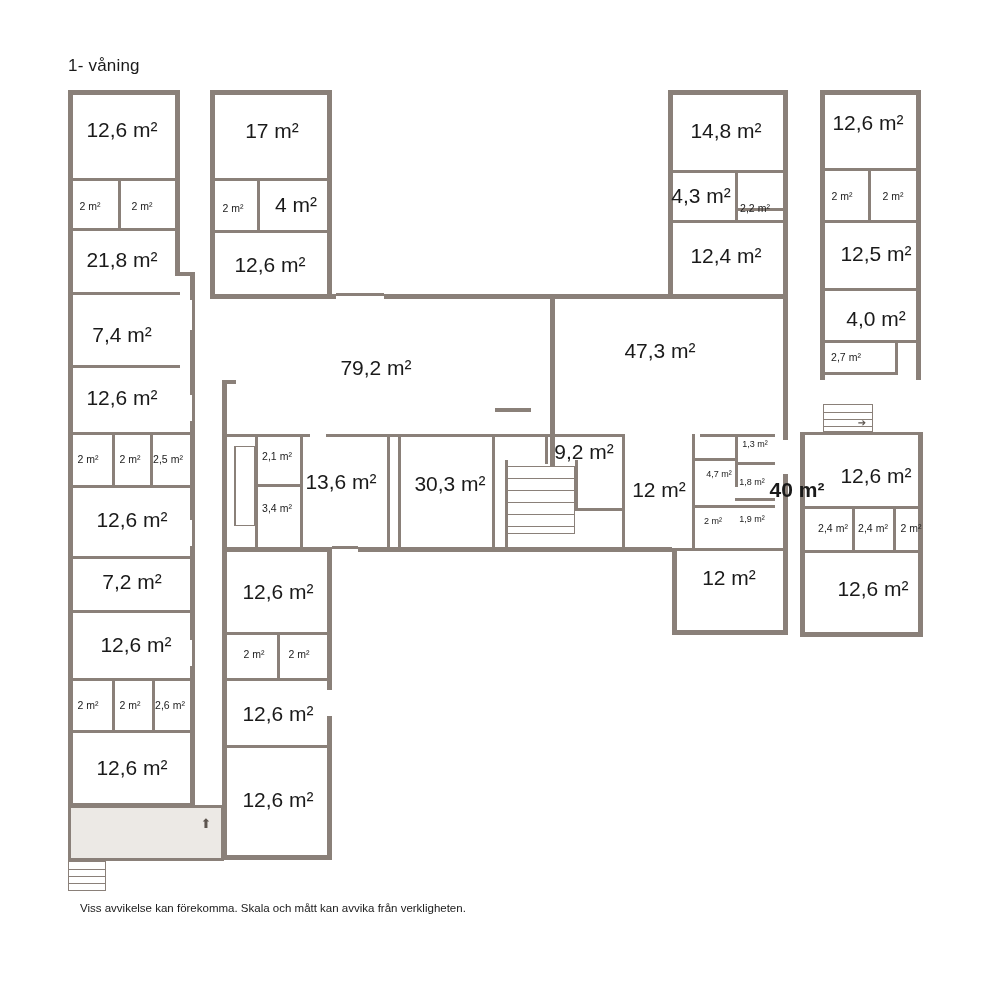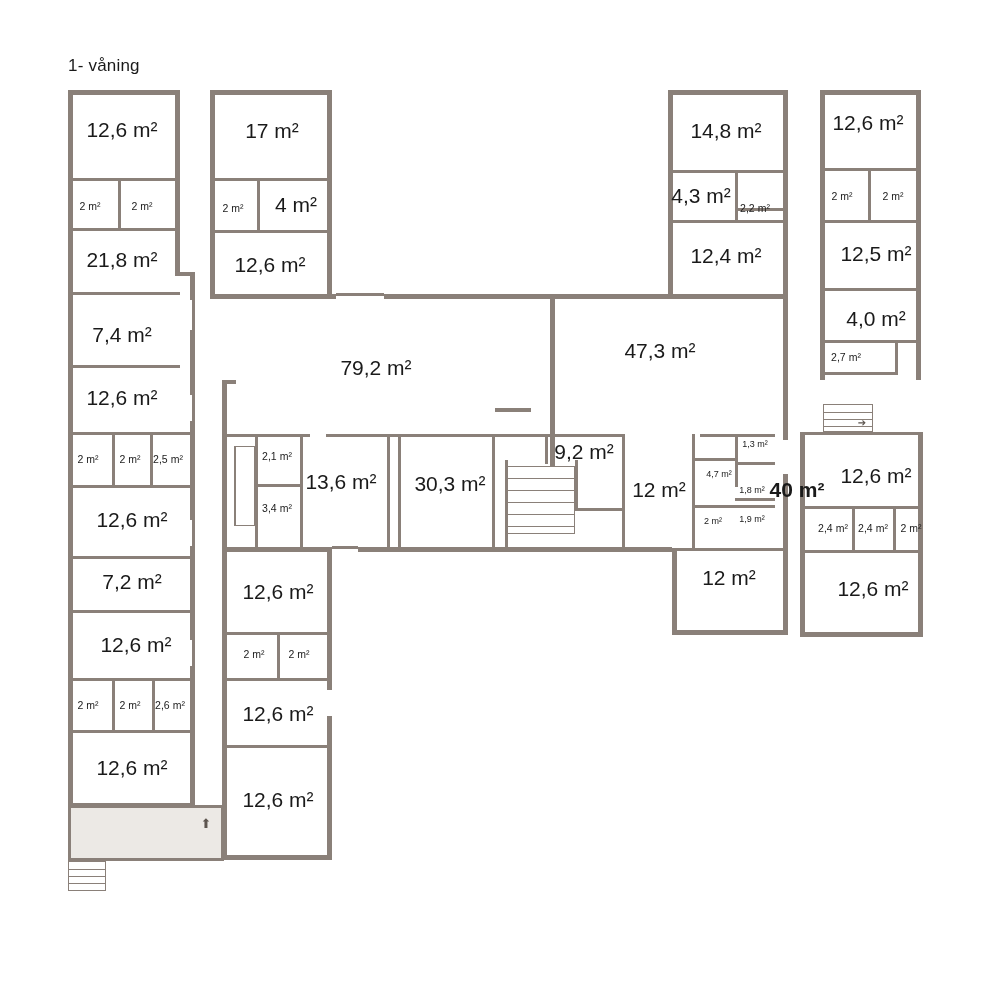--- a/index.html
+++ b/index.html
@@ -261,21 +261,21 @@
       <div class="label lg" style="left: 376px; top: 368px;">79,2 m²</div>
       <div class="label sm" style="left: 277px; top: 456px;">2,1 m²</div>
       <div class="label sm" style="left: 277px; top: 508px;">3,4 m²</div>
       <div class="label lg" style="left: 341px; top: 482px;">13,6 m²</div>
       <div class="label lg" style="left: 450px; top: 484px;">30,3 m²</div>
       <div class="label lg" style="left: 584px; top: 452px;">9,2 m²</div>
       <div class="label lg" style="left: 659px; top: 490px;">12 m²</div>
       <div class="label xs" style="left: 719px; top: 474px;">4,7 m²</div>
       <div class="label xs" style="left: 713px; top: 521px;">2 m²</div>
       <div class="label xs" style="left: 755px; top: 444px;">1,3 m²</div>
-      <div class="label xs" style="left: 752px; top: 482px; margin-top: 8px;">1,8 m²</div>
+      <div class="label xs" style="left: 752px; top: 482px;">1,8 m²</div>
       <div class="label xs" style="left: 752px; top: 519px;">1,9 m²</div>
       <div class="label lg" style="left: 797px; top: 490px; font-weight: bold;">40 m²</div>
       <div class="label lg" style="left: 278px; top: 592px;">12,6 m²</div>
       <div class="label sm" style="left: 254px; top: 654px;">2 m²</div>
       <div class="label sm" style="left: 299px; top: 654px;">2 m²</div>
       <div class="label lg" style="left: 278px; top: 714px;">12,6 m²</div>
       <div class="label lg" style="left: 278px; top: 800px;">12,6 m²</div>
       <div class="label lg" style="left: 726px; top: 131px;">14,8 m²</div>
       <div class="label lg" style="left: 701px; top: 196px;">4,3 m²</div>
       <div class="label sm" style="left: 755px; top: 208px;">2,2 m²</div>
@@ -288,13 +288,14 @@
       <div class="label lg" style="left: 876px; top: 254px;">12,5 m²</div>
       <div class="label lg" style="left: 876px; top: 319px;">4,0 m²</div>
       <div class="label sm" style="left: 846px; top: 357px;">2,7 m²</div>
       <div class="label lg" style="left: 876px; top: 476px;">12,6 m²</div>
       <div class="label sm" style="left: 833px; top: 528px;">2,4 m²</div>
       <div class="label sm" style="left: 873px; top: 528px;">2,4 m²</div>
       <div class="label sm" style="left: 911px; top: 528px;">2 m²</div>
       <div class="label lg" style="left: 873px; top: 589px;">12,6 m²</div>
     </div>
 
+  <div class="footnote" style="left:80px; top:902px;">Viss avvikelse kan förekomma. Skala och mått kan avvika från verkligheten.</div>
 </div>
 
 </body></html>

